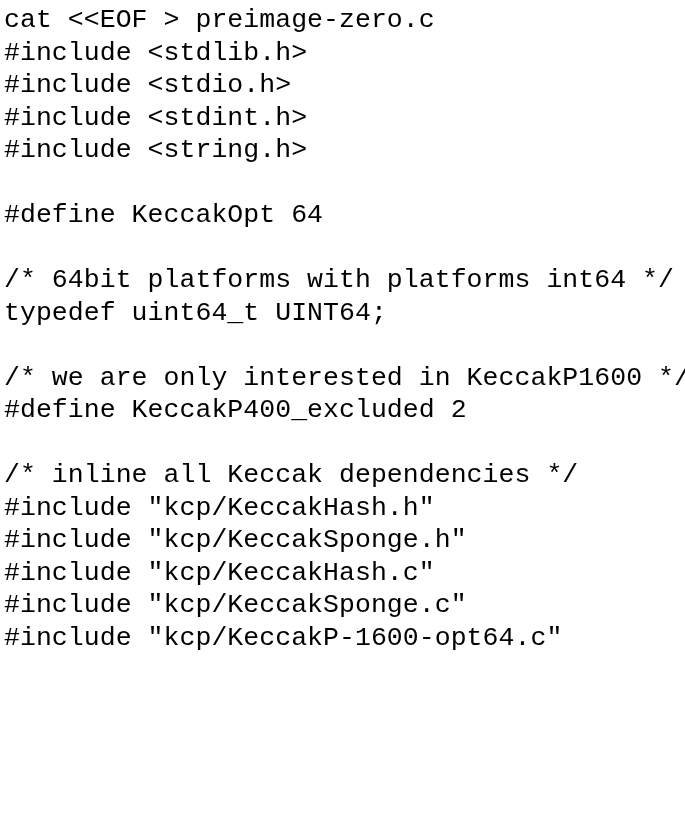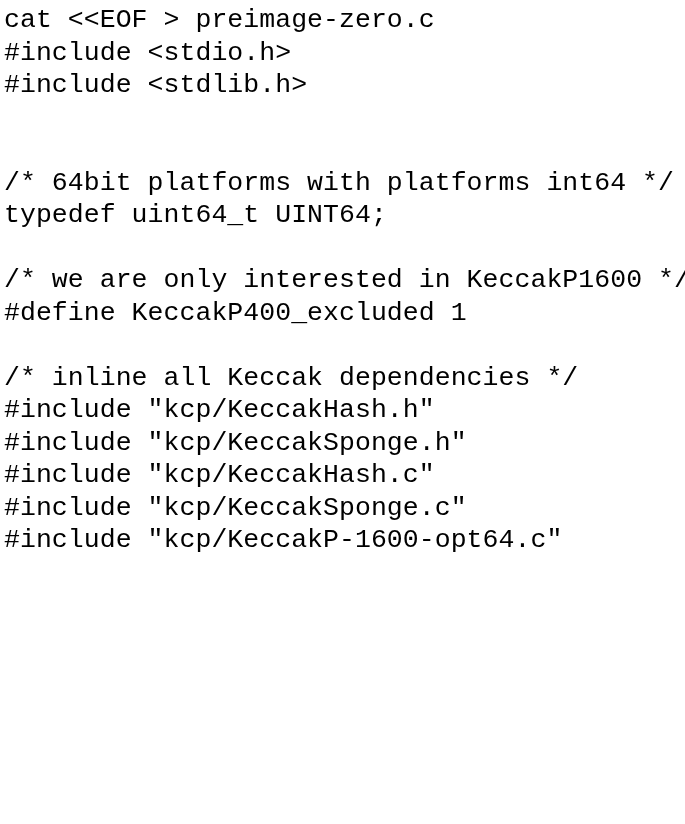--- a/index.html
+++ b/index.html
@@ -34,29 +34,32 @@
   }
   .code-line.blank {
     height: 32.5px;
   }
 </style>
 </head>
 <body>
 
 <div id="terminal-listing">
     <span class="code-line">cat &lt;&lt;EOF &gt; preimage-zero.c</span>
+    <span class="code-line">#include &lt;stdlib.h&gt;</span>
     <span class="code-line">#include &lt;stdio.h&gt;</span>
-    <span class="code-line">#include &lt;stdlib.h&gt;</span>
+    <span class="code-line">#include &lt;stdint.h&gt;</span>
+    <span class="code-line">#include &lt;string.h&gt;</span>
     <span class="code-line blank">&nbsp;</span>
+    <span class="code-line">#define KeccakOpt 64</span>
     <span class="code-line blank">&nbsp;</span>
     <span class="code-line">/* 64bit platforms with platforms int64 */</span>
     <span class="code-line">typedef uint64_t UINT64;</span>
     <span class="code-line blank">&nbsp;</span>
     <span class="code-line">/* we are only interested in KeccakP1600 */</span>
-    <span class="code-line">#define KeccakP400_excluded 1</span>
+    <span class="code-line">#define KeccakP400_excluded 2</span>
     <span class="code-line blank">&nbsp;</span>
     <span class="code-line">/* inline all Keccak dependencies */</span>
     <span class="code-line">#include "kcp/KeccakHash.h"</span>
     <span class="code-line">#include "kcp/KeccakSponge.h"</span>
     <span class="code-line">#include "kcp/KeccakHash.c"</span>
     <span class="code-line">#include "kcp/KeccakSponge.c"</span>
     <span class="code-line">#include "kcp/KeccakP-1600-opt64.c"</span>
   </div>
 
 </body></html>

